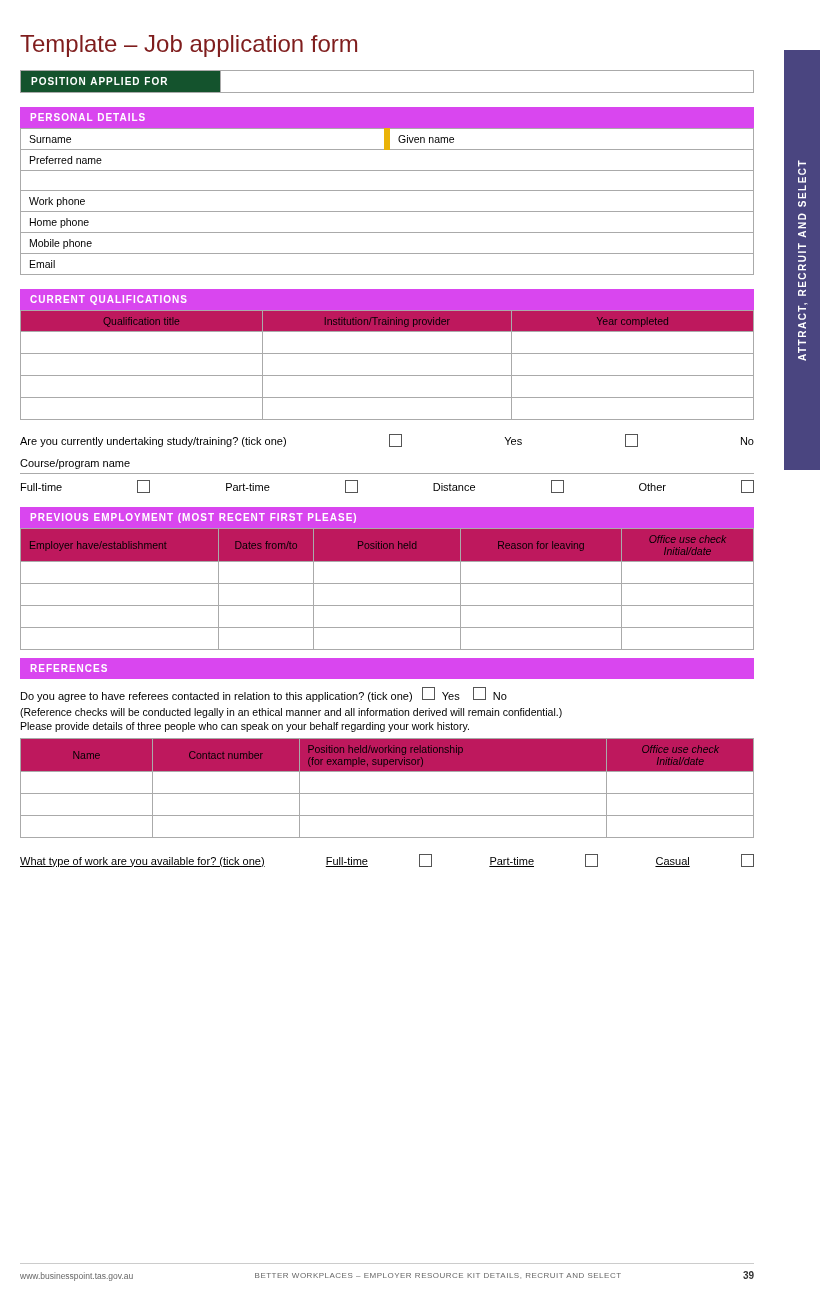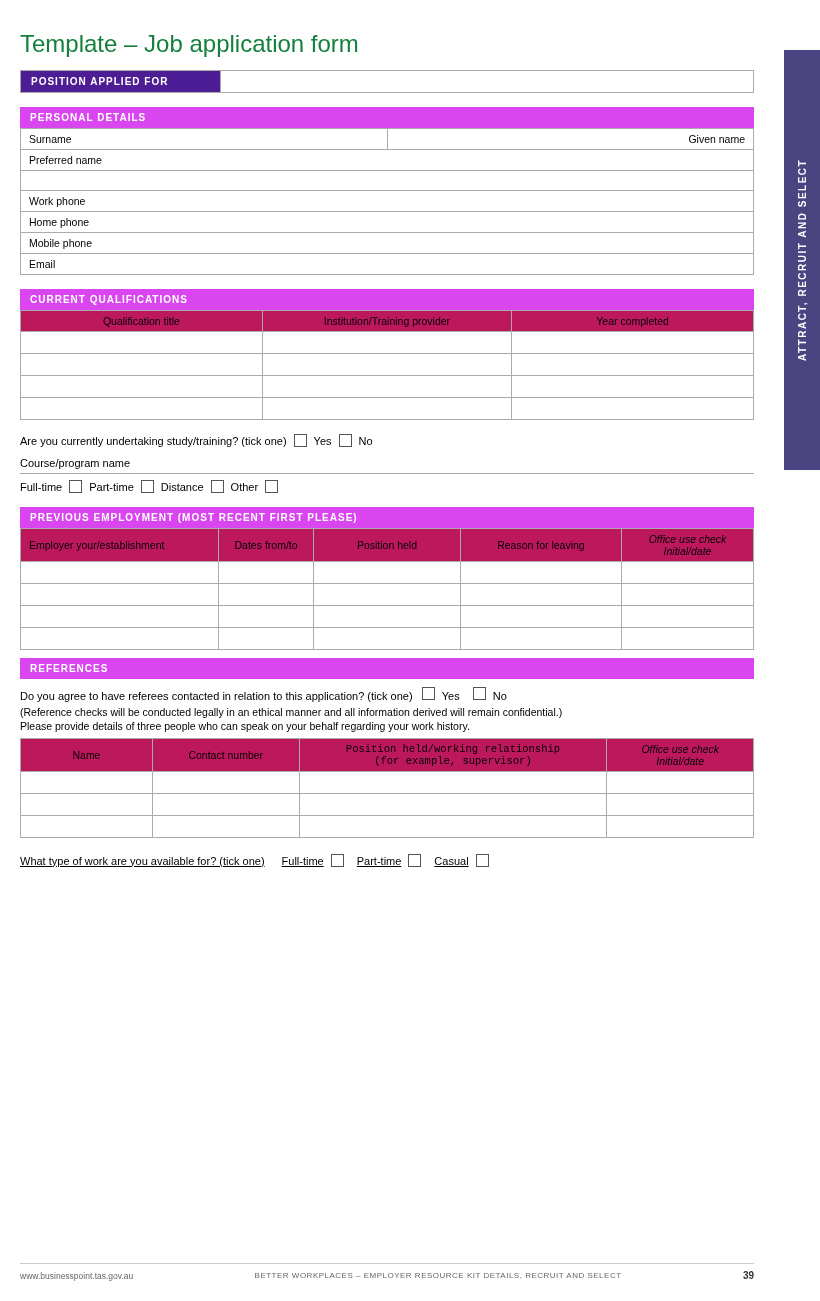--- a/index.html
+++ b/index.html
@@ -40,21 +40,21 @@
     }
     .main-content {
       padding: 30px 30px 20px 20px;
       width: 784px;
       min-height: 1301px;
       display: flex;
       flex-direction: column;
     }
     .page-title {
       font-size: 24px;
-      color: #15803d;
+      color: #7f1d1d;
       font-weight: normal;
       margin-bottom: 12px;
     }
     .section-header {
       background: #d946ef;
       color: #fff;
       font-size: 10px;
       font-weight: bold;
       letter-spacing: 1px;
       padding: 5px 10px;
@@ -82,20 +82,21 @@
     }
     .empty-row td {
       height: 22px;
     }
     .checkbox-area {
       display: flex;
       align-items: center;
       gap: 7px;
       font-size: 11px;
       margin: 6px 0;
+      justify-content: space-between;
     }
     .checkbox-box {
       width: 13px;
       height: 13px;
       border: 1px solid #555;
       display: inline-block;
       flex-shrink: 0;
     }
     .section-gap {
       margin-top: 8px;
@@ -131,34 +132,34 @@
 
   <div class="side-tab">ATTRACT, RECRUIT AND SELECT</div>
 
   <div class="main-content">
 
     <h1 class="page-title">Template – Job application form</h1>
 
     <table class="full-border-table" style="margin-bottom:6px;">
       <tbody>
           <tr>
-        <td style="background:#4c1d95;color:#fff;font-size:10px;font-weight:bold;letter-spacing:1px;width:200px;padding:5px 10px;">POSITION APPLIED FOR</td>
+        <td style="background:#14532d;color:#fff;font-size:10px;font-weight:bold;letter-spacing:1px;width:200px;padding:5px 10px;">POSITION APPLIED FOR</td>
         <td style="border-left:1px solid #aaa;"></td>
       </tr>
     </tbody>
       </table>
 
     <div class="personal-details-section section-gap">
       <div class="section-header">PERSONAL DETAILS</div>
       <table class="full-border-table">
 
         <tbody>
             <tr>
           <td style="width:50%;">Surname</td>
-          <td style="width:50%;border-left:1px solid #eab308;text-align:right;">Given name</td>
+          <td style="width:50%;border-left:6px solid #eab308;">Given name</td>
         </tr>
 
         <tr>
           <td colspan="2">Preferred name</td>
         </tr>
 
 
         <tr>
           <td colspan="2" style="height:20px;"></td>
         </tr>
@@ -236,21 +237,21 @@
         <span>Other</span>
         <span class="checkbox-box"></span>
       </div>
     </div>
 
     <div class="section-gap">
       <div class="section-header">PREVIOUS EMPLOYMENT (MOST RECENT FIRST PLEASE)</div>
       <table class="full-border-table">
         <tbody>
             <tr class="col-header-row">
-          <th style="width:27%;text-align:left;padding:4px 8px;">Employer your/establishment</th>
+          <th style="width:27%;text-align:left;padding:4px 8px;">Employer have/establishment</th>
           <th style="width:13%;text-align:center;">Dates from/to</th>
           <th style="width:20%;text-align:center;">Position held</th>
           <th style="width:22%;text-align:center;">Reason for leaving</th>
           <th style="width:18%;text-align:center;"><em>Office use check</em><br><em>Initial/date</em></th>
         </tr>
         <tr class="empty-row">
               <td></td>
               <td></td>
               <td></td>
               <td></td>
@@ -290,21 +291,21 @@
         <span class="checkbox-box"></span>
         <span style="margin-left:4px;">No</span>
       </div>
       <div style="font-size:10.5px;margin-bottom:2px;">(Reference checks will be conducted legally in an ethical manner and all information derived will remain confidential.)</div>
       <div style="font-size:10.5px;margin-bottom:6px;">Please provide details of three people who can speak on your behalf regarding your work history.</div>
       <table class="full-border-table">
         <tbody>
             <tr class="col-header-row">
           <th style="width:18%;text-align:center;">Name</th>
           <th style="width:20%;text-align:center;">Contact number</th>
-          <th style="width:42%;text-align:center;font-family:Liberation Mono, monospace;">Position held/working relationship<br>(for example, supervisor)</th>
+          <th style="width:42%;text-align:left;">Position held/working relationship<br>(for example, supervisor)</th>
           <th style="width:20%;text-align:center;"><em>Office use check</em><br><em>Initial/date</em></th>
         </tr>
         <tr class="empty-row">
               <td></td>
               <td></td>
               <td></td>
               <td></td>
             </tr>
         <tr class="empty-row">
               <td></td>

